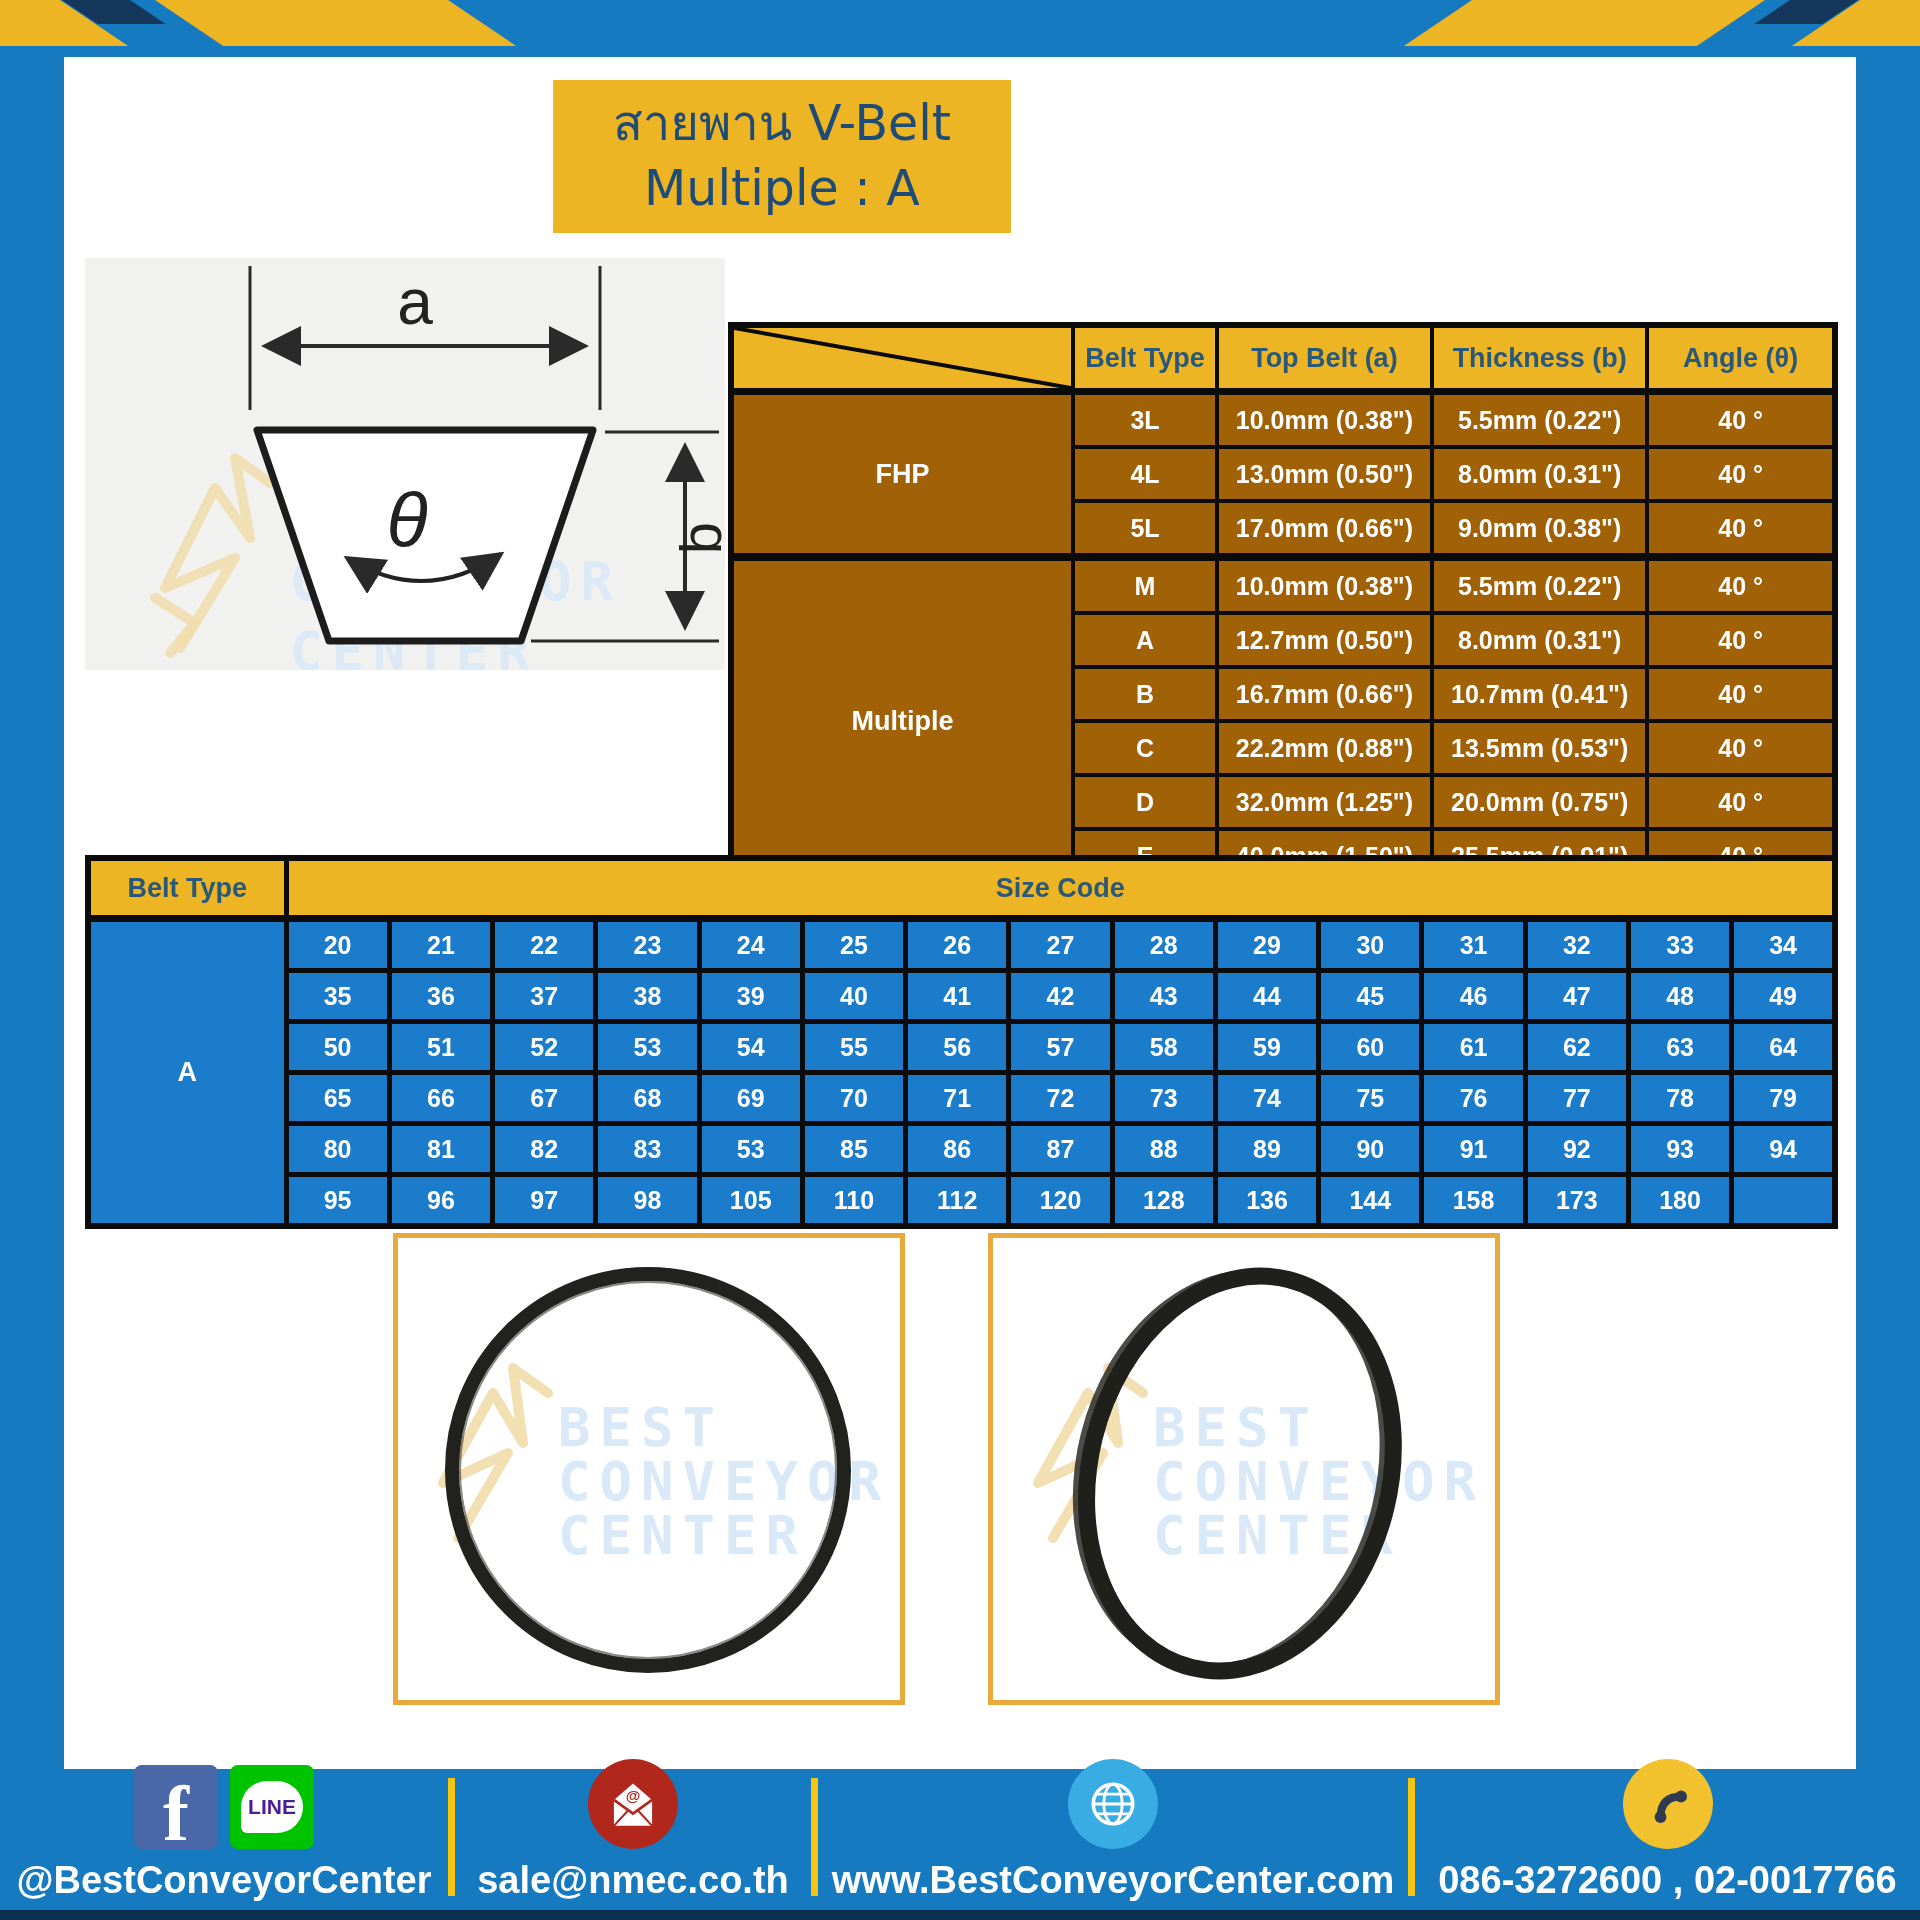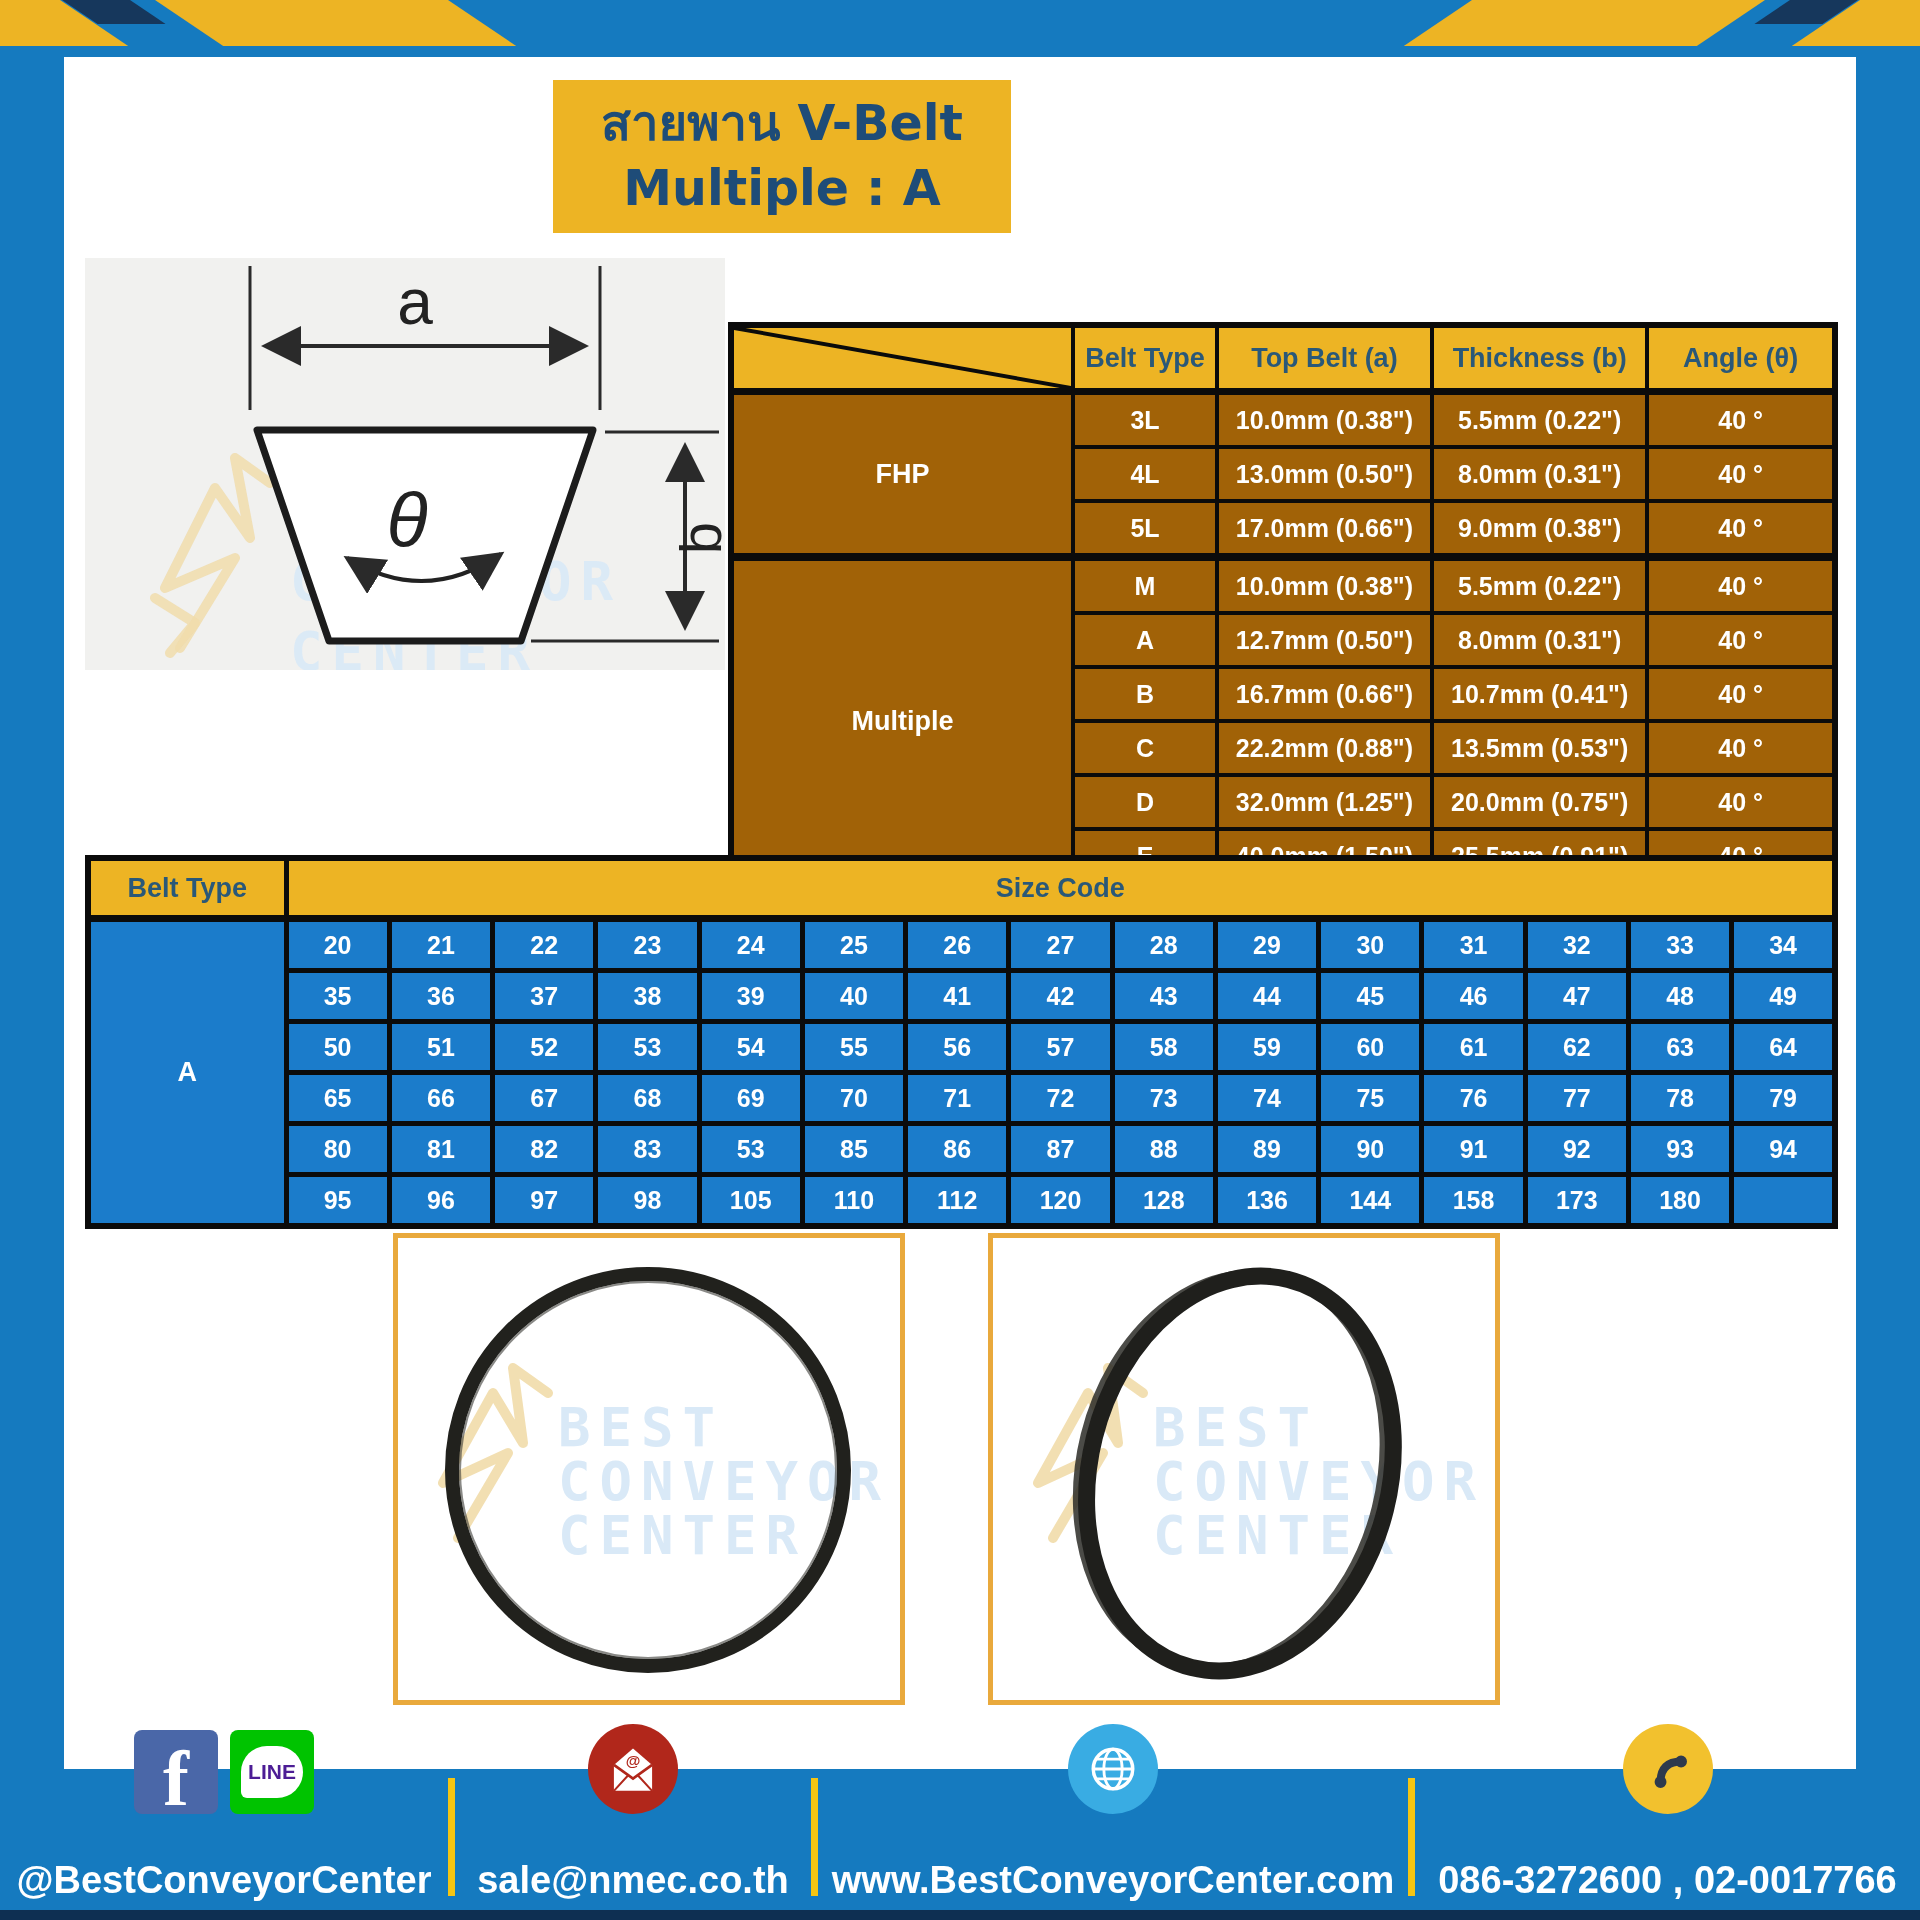--- a/index.html
+++ b/index.html
@@ -13,21 +13,21 @@
   .stripe.n{background:#16375C;height:24px;}
   .skL{transform:skewX(56deg);}
   .skR{transform:skewX(-56deg);}
 
   
   .white-area{position:absolute;left:64px;top:57px;width:1792px;height:1712px;background:#ffffff;}
 
   
   .title-box{position:absolute;left:553px;top:80px;width:458px;height:153px;background:#EDB424;
              display:flex;flex-direction:column;justify-content:center;align-items:center;}
-  .title-box div{color:#1E4C78;font-weight:bold;font-size:49px;line-height:1.32;font-family:"DejaVu Sans","Liberation Sans",sans-serif;}
+  .title-box div{color:#1E4C78;font-weight:normal;font-size:49px;line-height:1.32;font-family:"DejaVu Sans","Liberation Sans",sans-serif;}
 
   
   .diagram{position:absolute;left:85px;top:258px;width:640px;height:412px;background:#F1F1EF;overflow:hidden;}
 
   .wm-text{fill:#D9E9F7;font-weight:bold;letter-spacing:9px;font-size:54px;font-family:"DejaVu Sans Mono","Liberation Mono",monospace;}
   .wm-logo{stroke:#F0D9A4;fill:none;stroke-width:10;stroke-linejoin:round;stroke-linecap:round;opacity:.85;}
 
   
   table{border-collapse:collapse;}
   .spec{position:absolute;left:728px;top:322px;width:1110px;table-layout:fixed;background:#1B7CCB;border:6px solid #0B0B0B;}
@@ -49,21 +49,21 @@
   
   .photo{position:absolute;top:1233px;width:512px;height:472px;background:#ffffff;
          border:5px solid #E9A93C;box-sizing:border-box;overflow:hidden;}
   #photo1{left:393px;}
   #photo2{left:988px;}
 
   
   .footer{position:absolute;left:0;top:1772px;width:1920px;height:138px;display:flex;align-items:stretch;}
   .fsec{display:flex;flex-direction:column;align-items:center;justify-content:flex-end;padding-bottom:8px;}
   .fsec .icons{display:flex;gap:12px;align-items:flex-end;margin-bottom:10px;}
-  .flabel{color:#FFFFFF;font-weight:bold;font-size:38px;white-space:nowrap;margin-top:35px;}
+  .flabel{color:#FFFFFF;font-weight:bold;font-size:38px;white-space:nowrap;}
   .fdiv{width:7px;background:#F5C513;margin:6px 0 14px;}
   .sec-social{width:448px;}
   .sec-email{width:356px;}
   .sec-web{width:590px;}
   .sec-phone{flex:1;}
 
   .ic-fb{width:84px;height:84px;background:#4A67A8;border-radius:8px;display:flex;align-items:flex-end;justify-content:center;overflow:hidden;}
   .ic-fb span{color:#fff;font-size:78px;font-weight:bold;line-height:.88;font-family:"Liberation Serif",serif;}
   .ic-line{width:84px;height:84px;background:#00C300;border-radius:8px;display:flex;align-items:center;justify-content:center;position:relative;}
   .ic-line .bubble{width:62px;height:52px;background:#fff;border-radius:26px 26px 26px 6px;display:flex;align-items:center;justify-content:center;}

